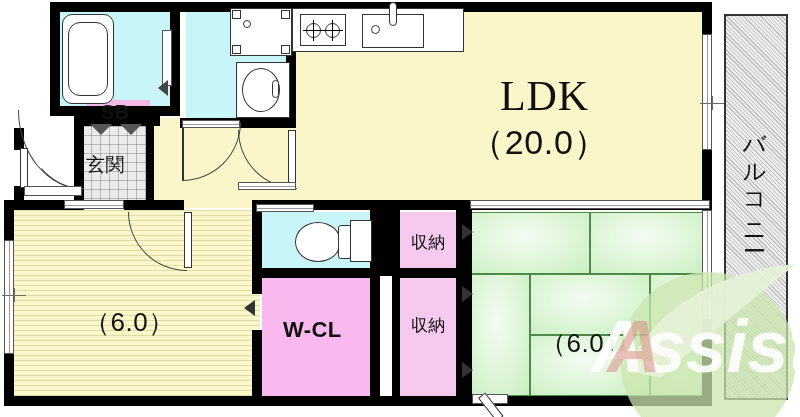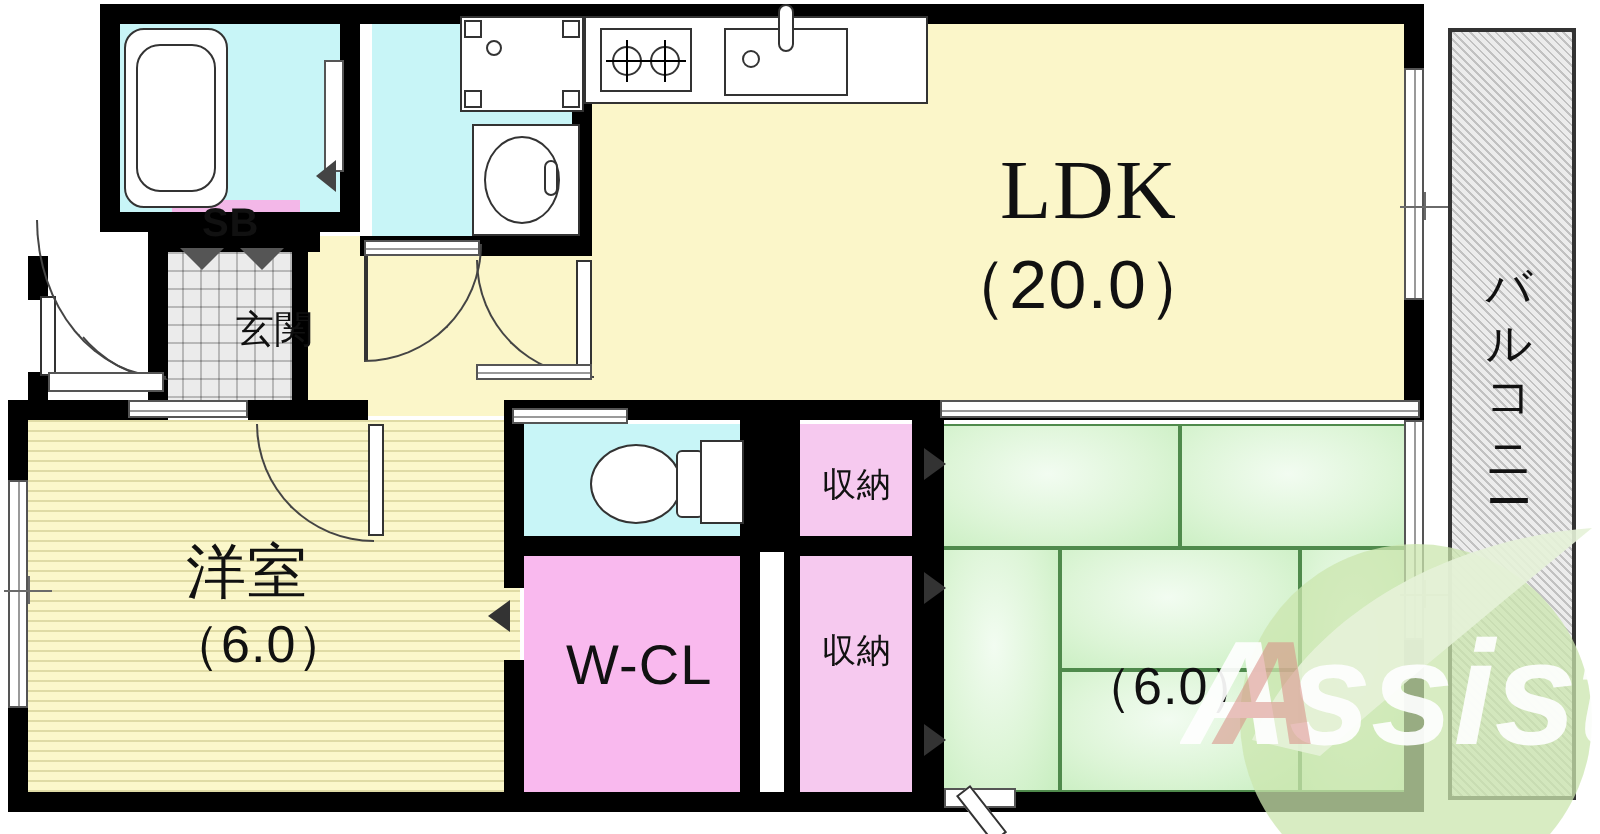--- a/index.html
+++ b/index.html
@@ -48,23 +48,23 @@
     border:1px solid #4f8a4c;
     box-sizing:border-box;
   }
 
   
   .lbl{position:absolute;color:#111;letter-spacing:.02em;white-space:nowrap;}
   .lbl-ldk{font-size:42px;font-weight:400;font-family:Liberation Serif, serif;}
   .lbl-ldk2{font-size:34px;}
   .lbl-room{font-size:30px;}
   .lbl-room2{font-size:26px;}
-  .lbl-sm{font-size:19px;margin-left:32px;}
+  .lbl-sm{font-size:19px;}
   .lbl-xs{font-size:17px;}
-  .lbl-wcl{font-size:28px;font-weight:400;}
+  .lbl-wcl{font-size:22px;font-weight:700;}
   .lbl-sb{font-size:20px;font-weight:600;}
   .lbl-balcony{
      font-size:23px;
      writing-mode:vertical-rl;
      text-orientation:upright;
      letter-spacing:.18em;
   }
 
   
   .fixture{position:absolute;background:#ffffff;border:1px solid #333;box-sizing:border-box;}
@@ -270,21 +270,20 @@
   <div class="win" style="left:472px;top:394px;width:36px;height:10px;"></div>
   <div class="leaf" style="left:478px;top:398px;width:9px;height:30px;transform:rotate(-38deg);transform-origin:top left;"></div>
 
   <div class="cross" style="left:700px;top:96px;width:24px;height:14px;"></div>
   <div class="cross" style="left:700px;top:290px;width:24px;height:14px;"></div>
   <div class="cross" style="left:2px;top:288px;width:24px;height:14px;"></div>
 
   <div class="lbl lbl-ldk" style="left:500px;top:72px;">LDK</div>
   <div class="lbl lbl-ldk2" style="left:470px;top:120px;">（20.0）</div>
 
-  <div class="lbl lbl-room" style="left:93px;top:266px;">洋室</div>
   <div class="lbl lbl-room2" style="left:84px;top:305px;">（6.0）</div>
 
   <div class="lbl lbl-room2" style="left:540px;top:326px;">（6.0）</div>
 
   <div class="lbl lbl-sm" style="left:86px;top:152px;">玄関</div>
   <div class="lbl lbl-sb" style="left:101px;top:101px;">SB</div>
   <div class="lbl lbl-wcl" style="left:283px;top:317px;">W-CL</div>
   <div class="lbl lbl-xs" style="left:411px;top:231px;">収納</div>
   <div class="lbl lbl-xs" style="left:411px;top:314px;">収納</div>
   <div class="lbl lbl-balcony" style="left:740px;top:118px;">バルコニー</div>

